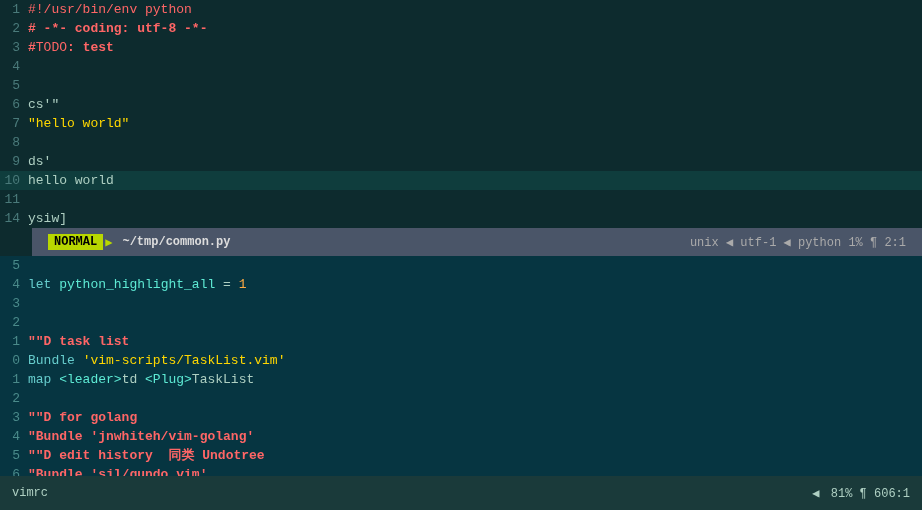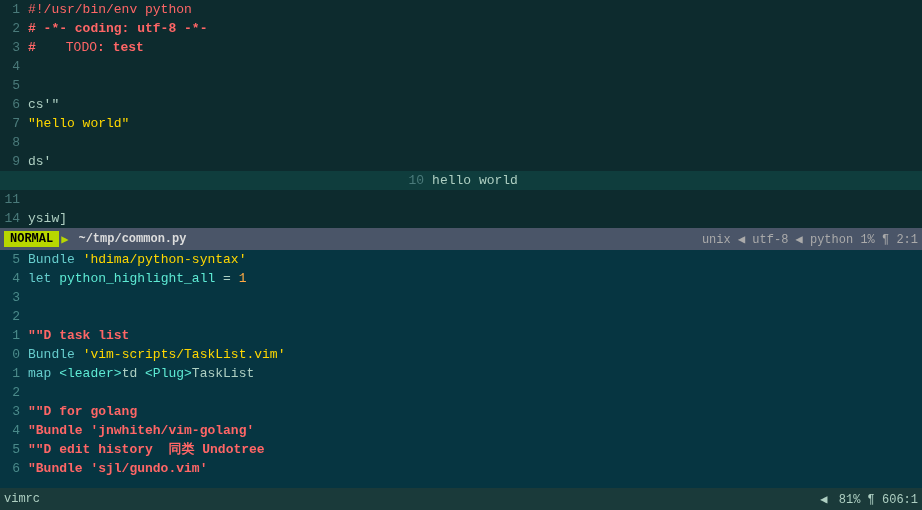--- a/index.html
+++ b/index.html
@@ -17,39 +17,40 @@
       flex-direction: column;
       height: 510px;
     }
     .main-editor {
       flex: 0 0 auto;
       background: #0d2b2e;
       padding: 0;
     }
     .status-bar {
       background: #4a5568;
-      height: 22px;
+      height: 28px;
       display: flex;
       align-items: center;
-      padding: 0 4px;
+      padding: 0 16px;
       flex-shrink: 0;
       color: #c0c0c0;
       font-size: 12px;
+      margin-left: 32px;
     }
     .second-editor {
       flex: 1;
       background: #063541;
       overflow: hidden;
     }
     .bottom-status-bar {
       background: #1a3a3a;
-      height: 22px;
+      height: 34px;
       display: flex;
       align-items: center;
-      padding: 0 4px;
+      padding: 0 12px;
       flex-shrink: 0;
       color: #aecfc2;
       font-size: 12px;
     }
     .code-line {
       display: flex;
       align-items: baseline;
       line-height: 19px;
       padding: 0 0;
     }
@@ -60,21 +61,21 @@
       padding-right: 8px;
       user-select: none;
       flex-shrink: 0;
     }
     .line-content {
       white-space: pre;
     }
     
     .c-shebang { color: #ff6666; }
     .c-comment { color: #ff6666; font-weight: bold; }
-    .c-todo { color: #ff6666; margin-left: 30px; }
+    .c-todo { color: #ff6666; }
     .c-string { color: #ffd700; }
     .c-keyword { color: #66cccc; }
     .c-normal { color: #aecfc2; }
     .c-cyan { color: #5eead4; }
     .c-orange { color: #ffaa44; }
 
     
     .mode-normal {
       background: #b8d700;
       color: #000;
@@ -89,21 +90,20 @@
     }
     .status-right {
       margin-left: auto;
       color: #aaaaaa;
       font-size: 12px;
     }
 
     
     .line-highlight {
       background: #0f3d3d;
-      justify-content: center;
     }
 
     .second-line-num {
       color: #4a8a8a;
       min-width: 28px;
       text-align: right;
       padding-right: 8px;
       user-select: none;
       flex-shrink: 0;
     }
@@ -174,28 +174,27 @@
       <span class="line-num">14</span>
       <span class="line-content c-normal">ysiw]</span>
     </div>
 
   </div>
 
   <div class="status-bar">
     <span class="mode-normal">NORMAL</span>
     <span style="color:#b8d700;padding:0 2px;">▶</span>
     <span class="status-path">~/tmp/common.py</span>
-    <span class="status-right">unix ◀ utf-8 ◀ python     1%  ¶  2:1</span>
+    <span class="status-right">unix ◀ utf-1 ◀ python     1%  ¶  2:1</span>
   </div>
 
   <div class="second-editor">
 
     <div class="code-line">
       <span class="second-line-num">5</span>
-      <span class="line-content"><span class="c-keyword">Bundle</span> <span class="c-string">'hdima/python-syntax'</span></span>
     </div>
 
     <div class="code-line">
       <span class="second-line-num">4</span>
       <span class="line-content"><span class="c-keyword">let</span> <span class="c-cyan">python_highlight_all</span> <span class="c-normal">= </span><span class="c-orange">1</span></span>
     </div>
 
     <div class="code-line">
       <span class="second-line-num">3</span>
       <span class="line-content"></span>

